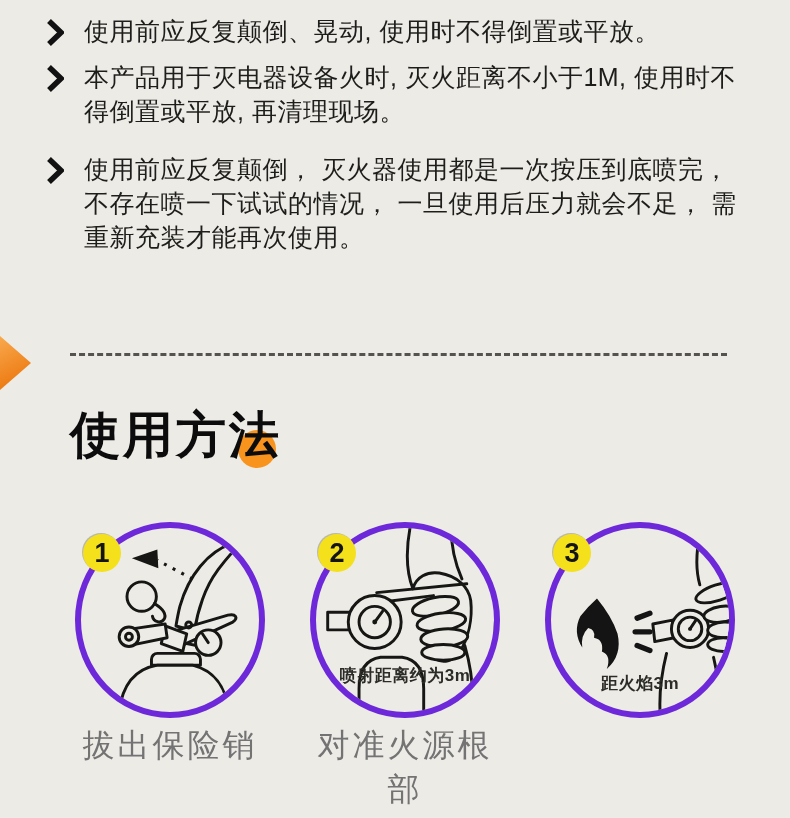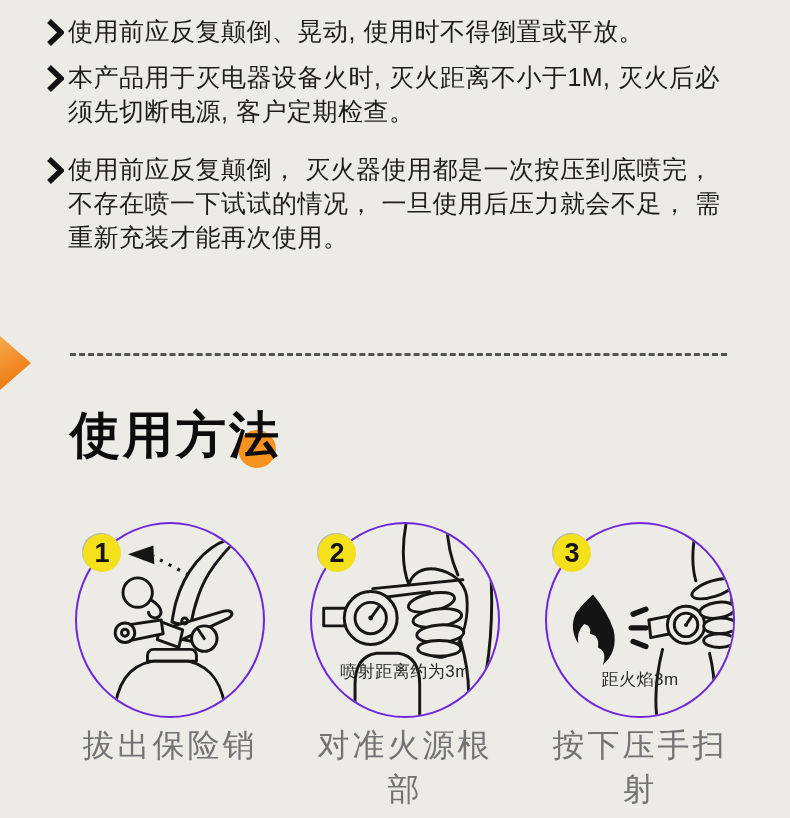--- a/index.html
+++ b/index.html
@@ -7,21 +7,21 @@
   body {
     position:relative;
     background:#edebe6;
     font-family:"Liberation Sans","DejaVu Sans",sans-serif;
     color:#1b1b19;
     overflow:hidden;
   }
 
   
   .notes { position:absolute; top:14px; left:46px; width:700px; }
-  .note { display:flex; align-items:flex-start; margin-bottom:8px; }
+  .note { display:flex; align-items:flex-start; margin-bottom:8px;justify-content:space-between; }
   .note.note-last { margin-top:24px; }
   .note .chev { flex:0 0 22px; margin-top:4px; }
   .note-text {
     width:662px; font-size:25px; line-height:34px; color:#1d1d1b;
     letter-spacing:0.5px;
   }
 
   
   .divider {
     position:absolute; top:353px; left:70px; width:657px; height:0;
@@ -40,22 +40,22 @@
     border-radius:50%; background:#f8941e; z-index:0;
   }
 
   
   .steps {
     position:absolute; top:522px; left:0; width:790px;
     display:flex; justify-content:flex-start; padding-left:75px; gap:45px;
   }
   .step { width:190px; text-align:center; position:relative; }
   .circle {
-    width:190px; height:196px; border:2px solid #6d28d9; border-radius:50%;
-    position:relative; overflow:hidden;
+    width:190px; height:196px; border:6px solid #6d28d9; border-radius:50%;
+    position:relative; overflow:hidden;font-weight:bold;
   }
   .circle svg { position:absolute; top:0; left:0; }
   .badge {
     position:absolute; top:12px; left:8px; width:38px; height:38px;
     background:#f4e11c; border-radius:50%; z-index:3;
     display:flex; align-items:center; justify-content:center;
     font-size:27px; font-weight:bold; color:#141414;
     box-shadow:-1px -1px 0 rgba(141,141,135,.55);
   }
   .annotation {
@@ -83,21 +83,21 @@
         </svg>
     </span>
     <p class="note-text">使用前应反复颠倒、晃动, 使用时不得倒置或平放。</p>
   </div>
   <div class="note">
     <span class="chev">
       <svg width="18" height="30" viewBox="0 0 18 30">
           <path d="M3 3 L15 14.5 L3 26" fill="none" stroke="#111" stroke-width="5.5" stroke-linecap="butt" stroke-linejoin="miter"></path>
         </svg>
     </span>
-    <p class="note-text">本产品用于灭电器设备火时, 灭火距离不小于1M, 灭火后必须先切断电源, 客户定期检查。</p>
+    <p class="note-text">本产品用于灭电器设备火时, 灭火距离不小于1M, 使用时不得倒置或平放, 再清理现场。</p>
   </div>
   <div class="note note-last">
     <span class="chev">
       <svg width="18" height="30" viewBox="0 0 18 30">
           <path d="M3 3 L15 14.5 L3 26" fill="none" stroke="#111" stroke-width="5.5" stroke-linecap="butt" stroke-linejoin="miter"></path>
         </svg>
     </span>
     <p class="note-text">使用前应反复颠倒， 灭火器使用都是一次按压到底喷完，不存在喷一下试试的情况， 一旦使用后压力就会不足， 需重新充装才能再次使用。</p>
   </div>
 </section>
@@ -227,16 +227,15 @@
           <ellipse cx="175" cy="104" rx="17" ry="8" transform="rotate(-2 175 104)" class="ink-fill"></ellipse>
           <ellipse cx="174" cy="119" rx="16" ry="7" class="ink-fill"></ellipse>
         </g>
 
         <path d="M116,128 C110,152 108,176 110,196" class="ink"></path>
         <path d="M164,132 C170,156 170,176 168,196" class="ink"></path>
       </svg>
       <span class="annotation annot-3">距火焰3m</span>
     </div>
     <span class="badge">3</span>
-    <div class="caption">按下压手扫射</div>
   </div>
 
 </section>
 
 </body></html>

